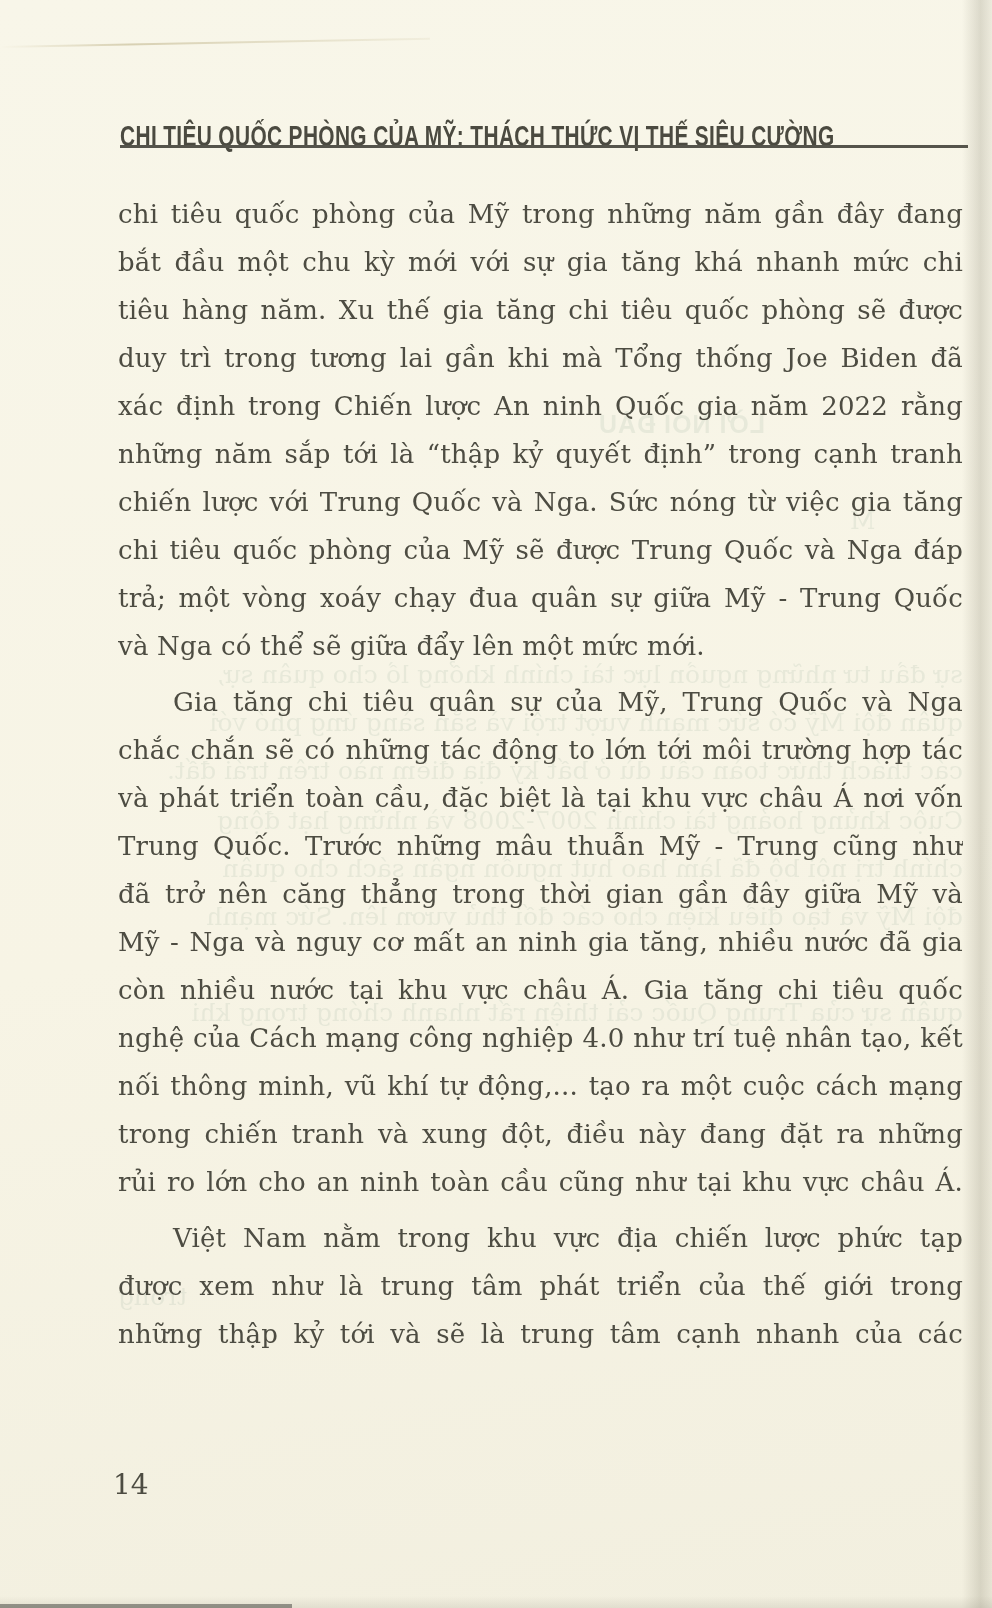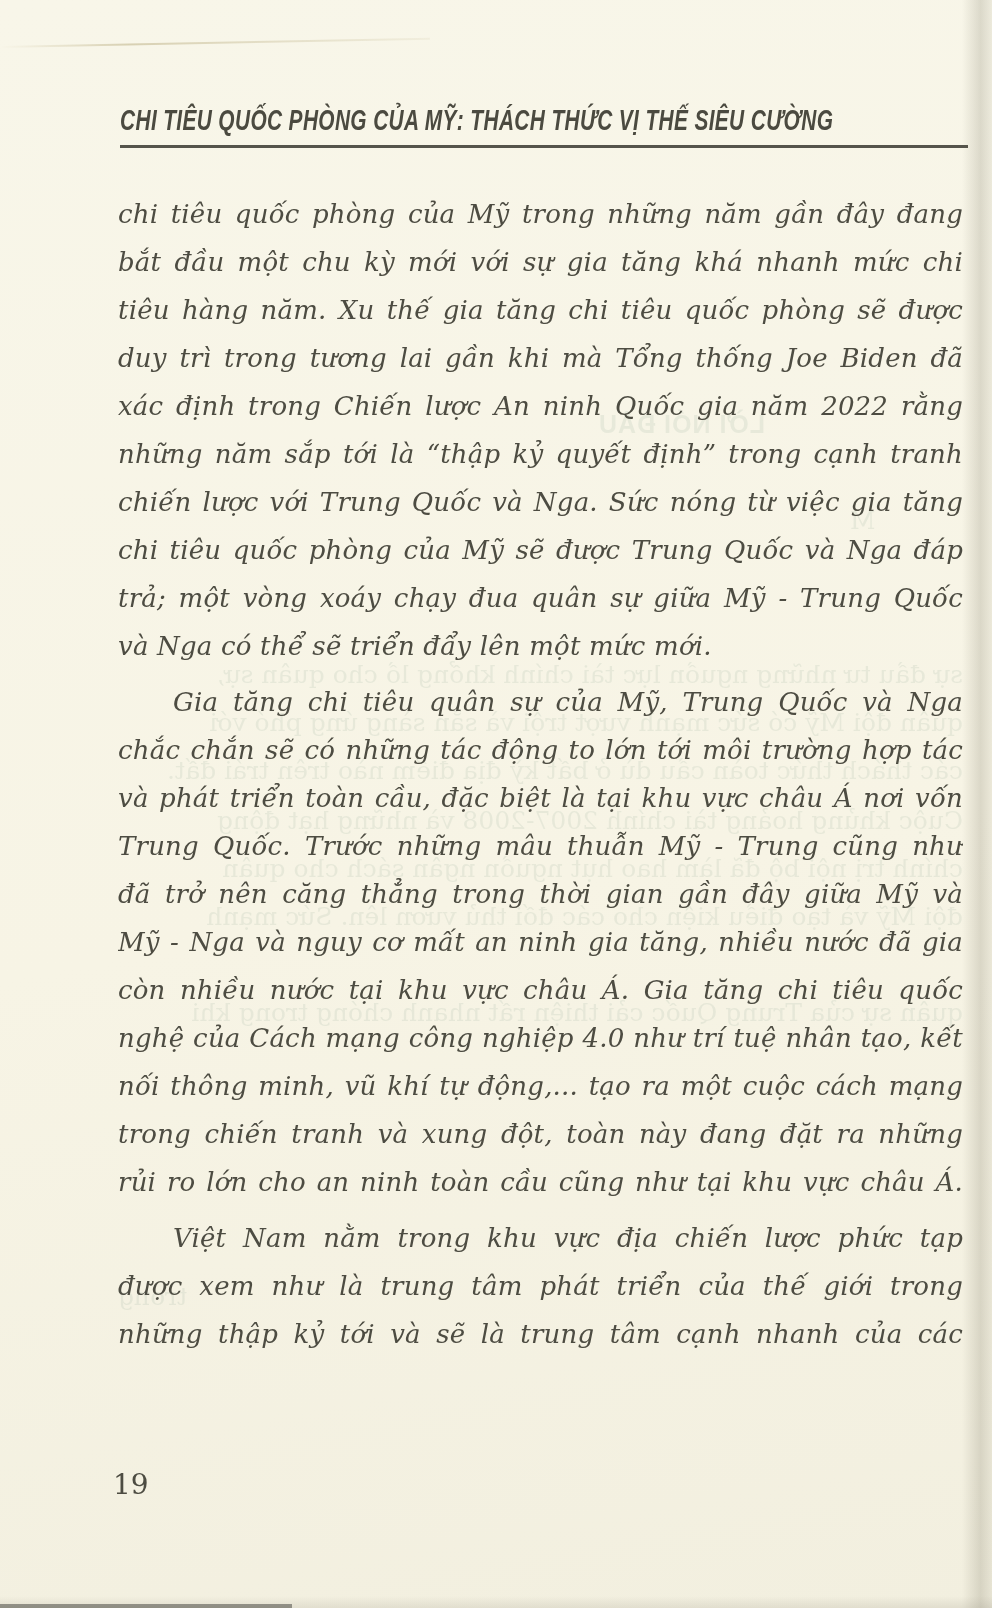--- a/index.html
+++ b/index.html
@@ -2,30 +2,30 @@
 <html><head>
 <meta charset="utf-8">
 <style>
   html,body{margin:0;padding:0;background:#e9e7d9;}
   .page{
     position:relative;width:992px;height:1608px;margin:0 auto;overflow:hidden;
     background:linear-gradient(170deg,#f8f6e9 0%,#f7f4e5 55%,#f2efdf 100%);
     font-family:"DejaVu Serif",serif;color:#4d4c42;
   }
   
-  .running-head{position:absolute;left:120px;top:104px;width:860px;height:40px;font-style:italic;}
+  .running-head{position:absolute;left:120px;top:120px;width:860px;height:40px;}
   .head-text{
     display:inline-block;white-space:nowrap;
     font-family:"Liberation Sans",sans-serif;font-weight:700;font-size:29px;
     letter-spacing:.5px;color:#4b4a40;
     transform:scaleX(.72);transform-origin:0 50%;
   }
   .head-rule{position:absolute;left:120px;top:145px;width:848px;height:3px;background:#55544b;}
   
-  .body-col{position:absolute;left:118px;top:190px;width:845px;font-style:italic;}
+  .body-col{position:absolute;left:118px;top:190px;width:845px;}
   .para{margin:0 0 8px 0;}
   .textline{
     height:48px;line-height:48px;font-size:26px;letter-spacing:.2px;
     text-align:justify;text-align-last:justify;overflow:hidden;
   }
   .textline.short{text-align-last:left;}
   .textline.first{text-indent:55px;}
   
   .page-number{position:absolute;left:113px;top:1468px;font-size:28px;color:#4d4c42;}
   
@@ -83,42 +83,42 @@
     <div class="para">
       <div class="textline">chi tiêu quốc phòng của Mỹ trong những năm gần đây đang</div>
       <div class="textline">bắt đầu một chu kỳ mới với sự gia tăng khá nhanh mức chi</div>
       <div class="textline">tiêu hàng năm. Xu thế gia tăng chi tiêu quốc phòng sẽ được</div>
       <div class="textline">duy trì trong tương lai gần khi mà Tổng thống Joe Biden đã</div>
       <div class="textline">xác định trong Chiến lược An ninh Quốc gia năm 2022 rằng</div>
       <div class="textline">những năm sắp tới là “thập kỷ quyết định” trong cạnh tranh</div>
       <div class="textline">chiến lược với Trung Quốc và Nga. Sức nóng từ việc gia tăng</div>
       <div class="textline">chi tiêu quốc phòng của Mỹ sẽ được Trung Quốc và Nga đáp</div>
       <div class="textline">trả; một vòng xoáy chạy đua quân sự giữa Mỹ - Trung Quốc</div>
-      <div class="textline short">và Nga có thể sẽ triển đẩy lên một mức mới.</div>
+      <div class="textline short">và Nga có thể sẽ giữa đẩy lên một mức mới.</div>
     </div>
     <div class="para">
       <div class="textline first">Gia tăng chi tiêu quân sự của Mỹ, Trung Quốc và Nga</div>
       <div class="textline">chắc chắn sẽ có những tác động to lớn tới môi trường hợp tác</div>
       <div class="textline">và phát triển toàn cầu, đặc biệt là tại khu vực châu Á nơi vốn</div>
       <div class="textline">Trung Quốc. Trước những mâu thuẫn Mỹ - Trung cũng như</div>
       <div class="textline">đã trở nên căng thẳng trong thời gian gần đây giữa Mỹ và</div>
       <div class="textline">Mỹ - Nga và nguy cơ mất an ninh gia tăng, nhiều nước đã gia</div>
       <div class="textline">còn nhiều nước tại khu vực châu Á. Gia tăng chi tiêu quốc</div>
       <div class="textline">nghệ của Cách mạng công nghiệp 4.0 như trí tuệ nhân tạo, kết</div>
       <div class="textline">nối thông minh, vũ khí tự động,... tạo ra một cuộc cách mạng</div>
-      <div class="textline">trong chiến tranh và xung đột, toàn này đang đặt ra những</div>
+      <div class="textline">trong chiến tranh và xung đột, điều này đang đặt ra những</div>
       <div class="textline">rủi ro lớn cho an ninh toàn cầu cũng như tại khu vực châu Á.</div>
     </div>
     <div class="para">
       <div class="textline first">Việt Nam nằm trong khu vực địa chiến lược phức tạp</div>
       <div class="textline">được xem như là trung tâm phát triển của thế giới trong</div>
       <div class="textline">những thập kỷ tới và sẽ là trung tâm cạnh nhanh của các</div>
     </div>
   </div>
 
-  <div class="page-number">19</div>
+  <div class="page-number">14</div>
 
   <div class="crease"></div>
   <div class="edge-right"></div>
   <div class="edge-bottom"></div>
   <div class="corner-line"></div>
 
 </div>
 
 </body></html>

